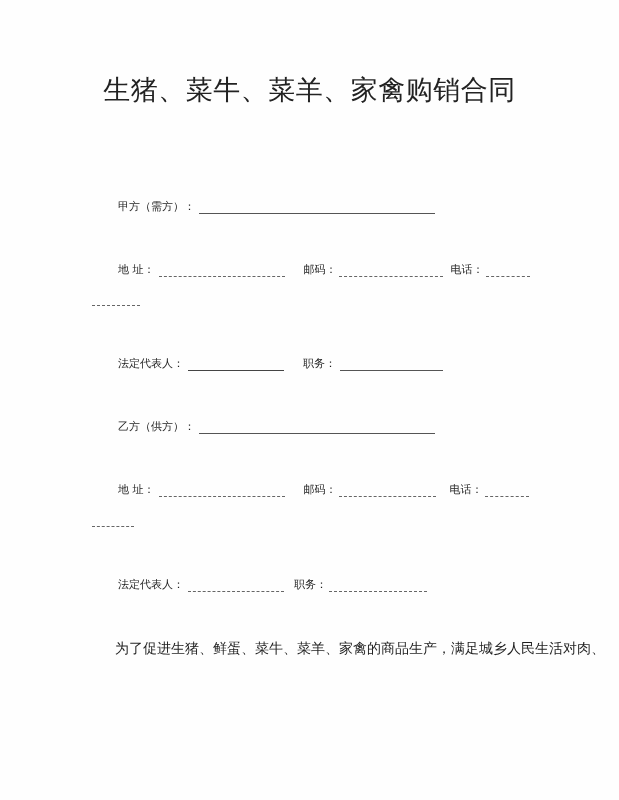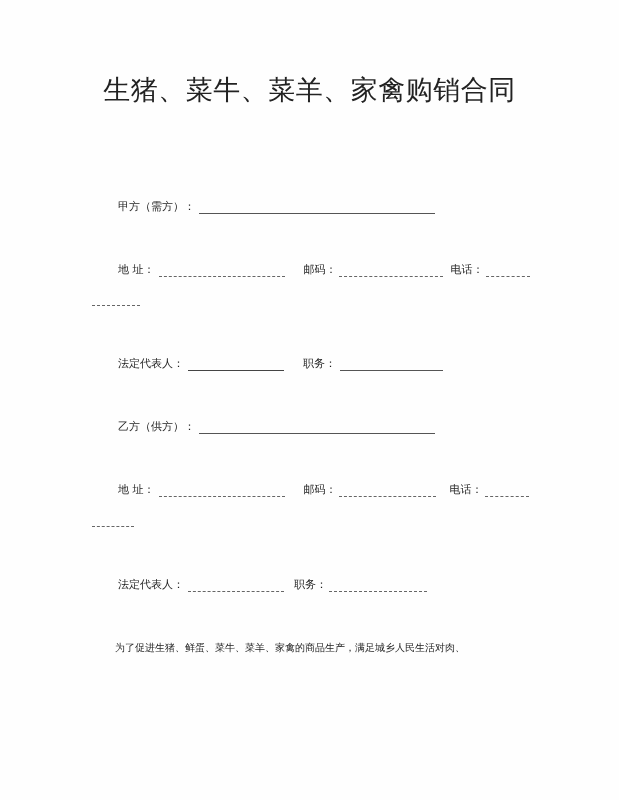--- a/index.html
+++ b/index.html
@@ -53,21 +53,21 @@
       border-bottom: 1px solid #555;
     }
     .blank.dashed::after {
       border-bottom: 1px dashed #666;
     }
     .blank.solid-thick::after {
       border-bottom: 1.4px solid #444;
     }
     .para {
       position: absolute;
-      font-size: 10px;
+      font-size: 14px;
       line-height: 14px;
       color: #1e1e1e;
       white-space: nowrap;
     }
   </style>
 </head>
 <body>
 
 <div class="page">
 

